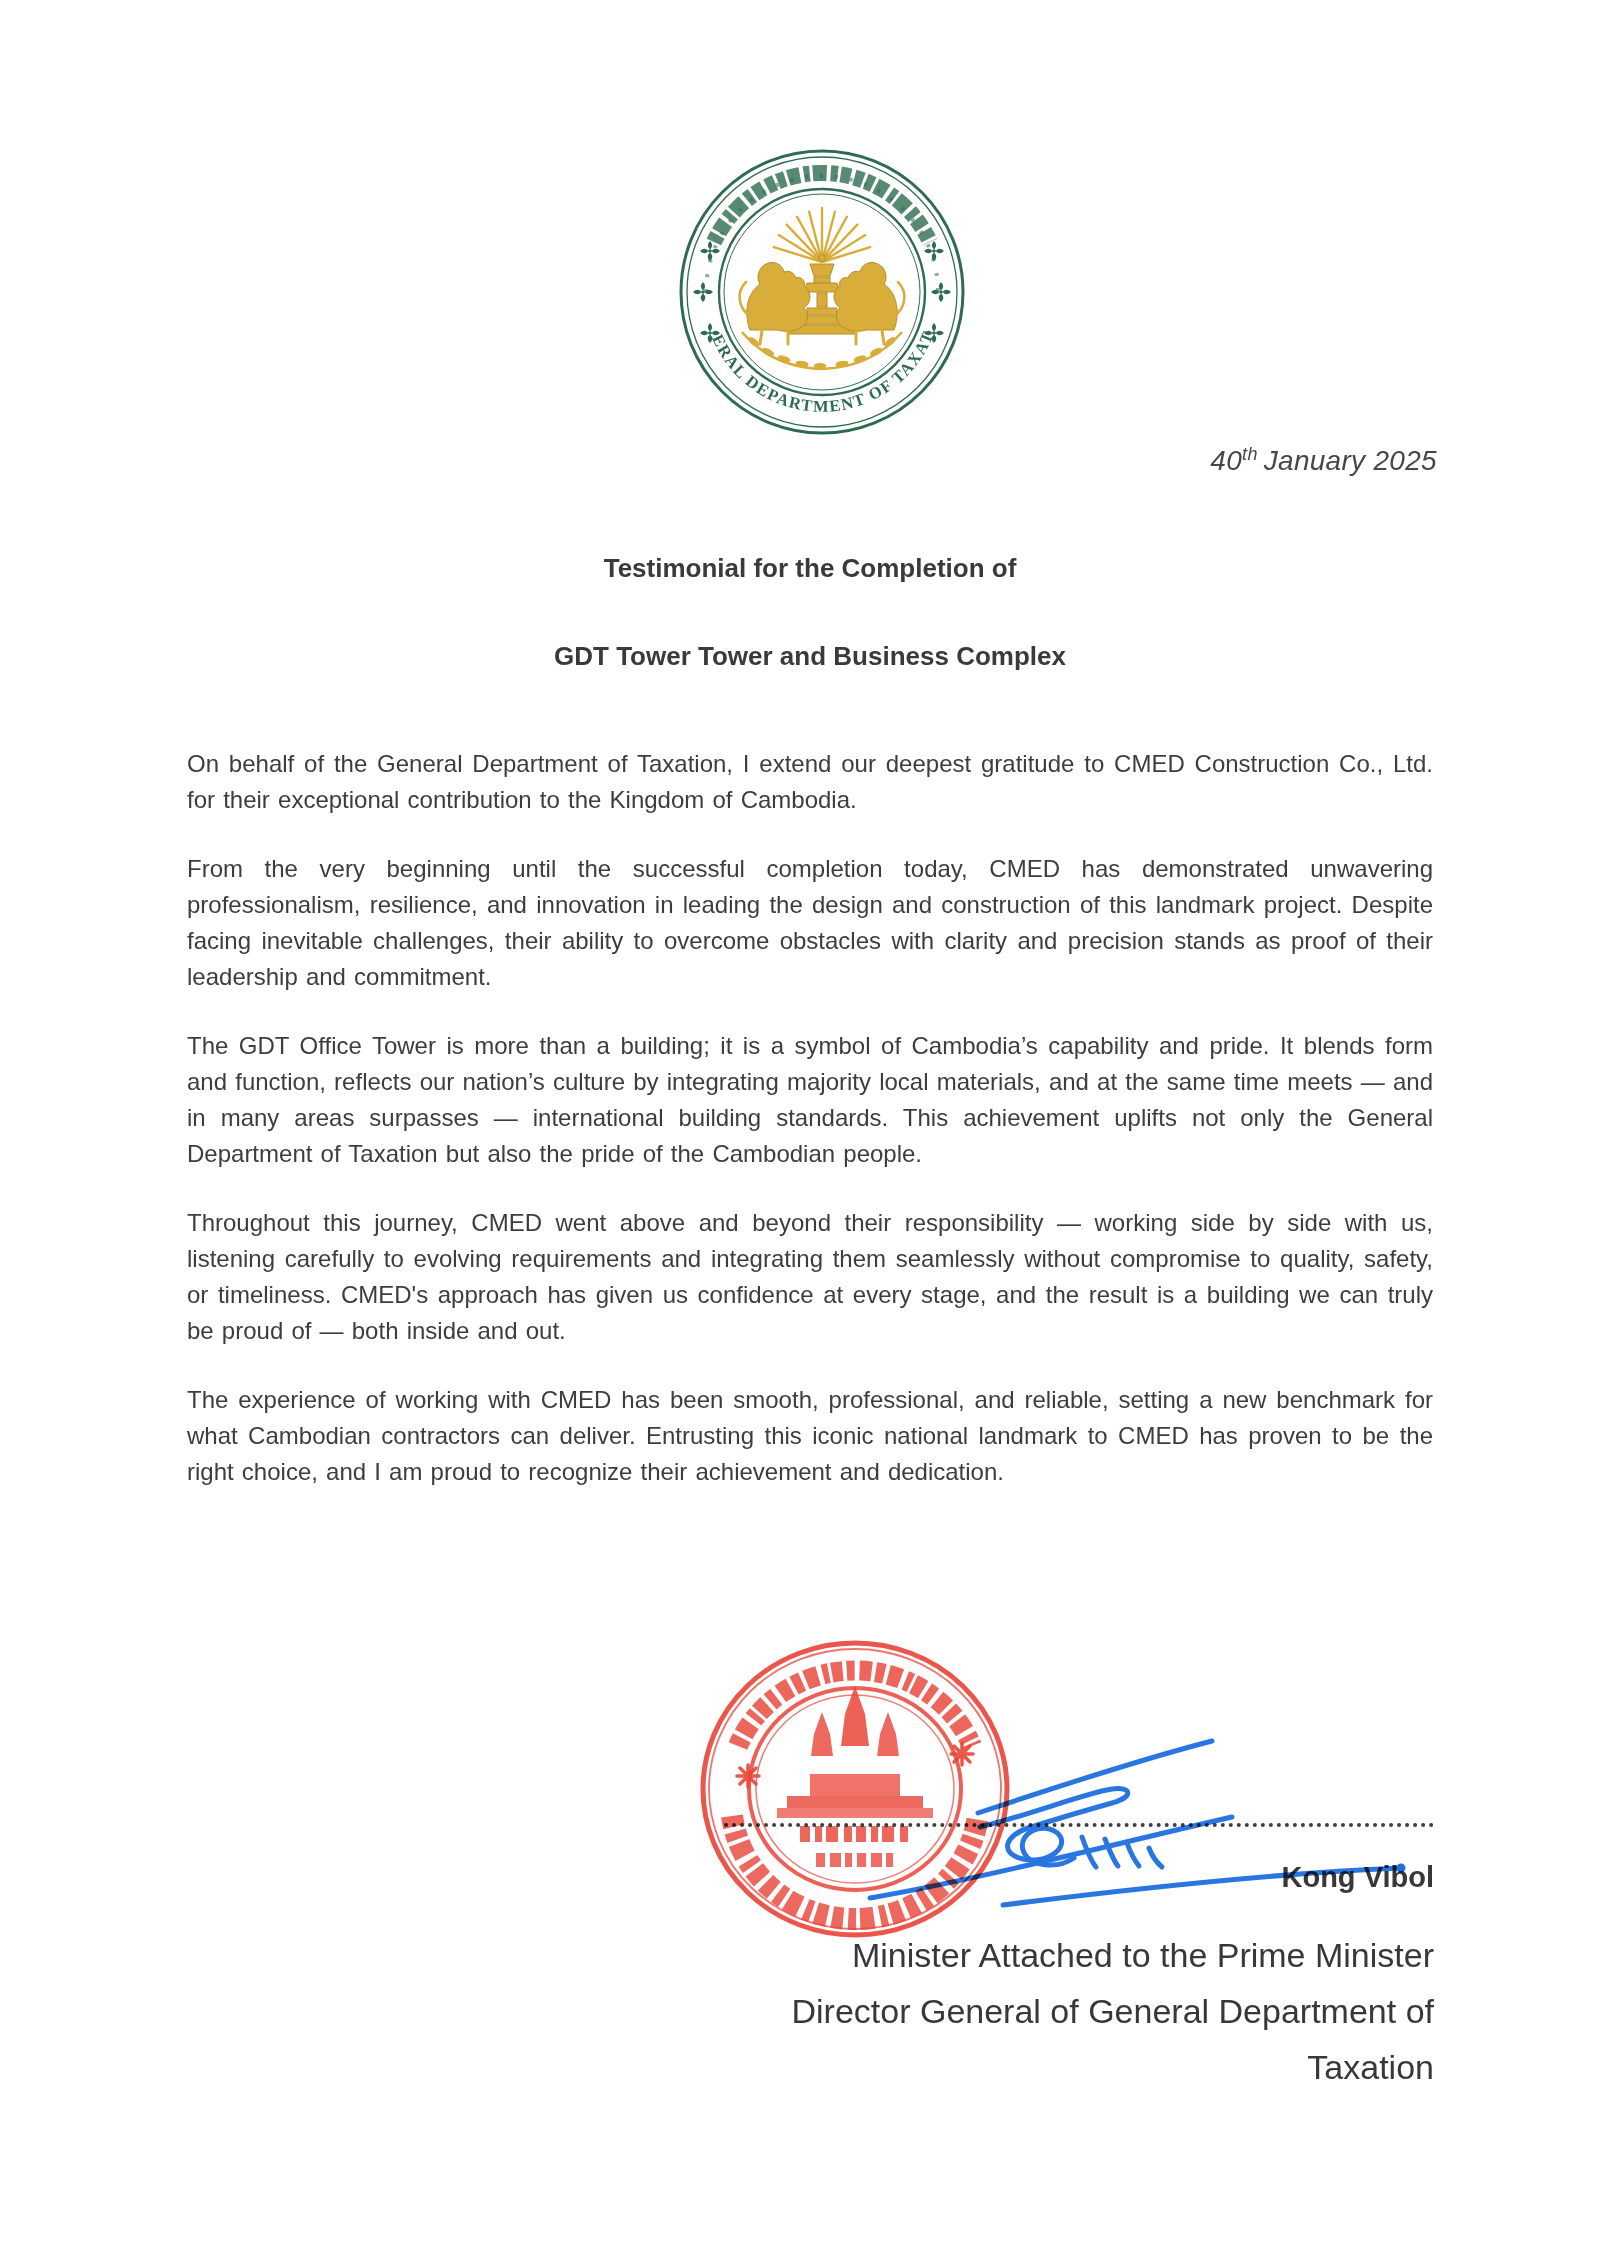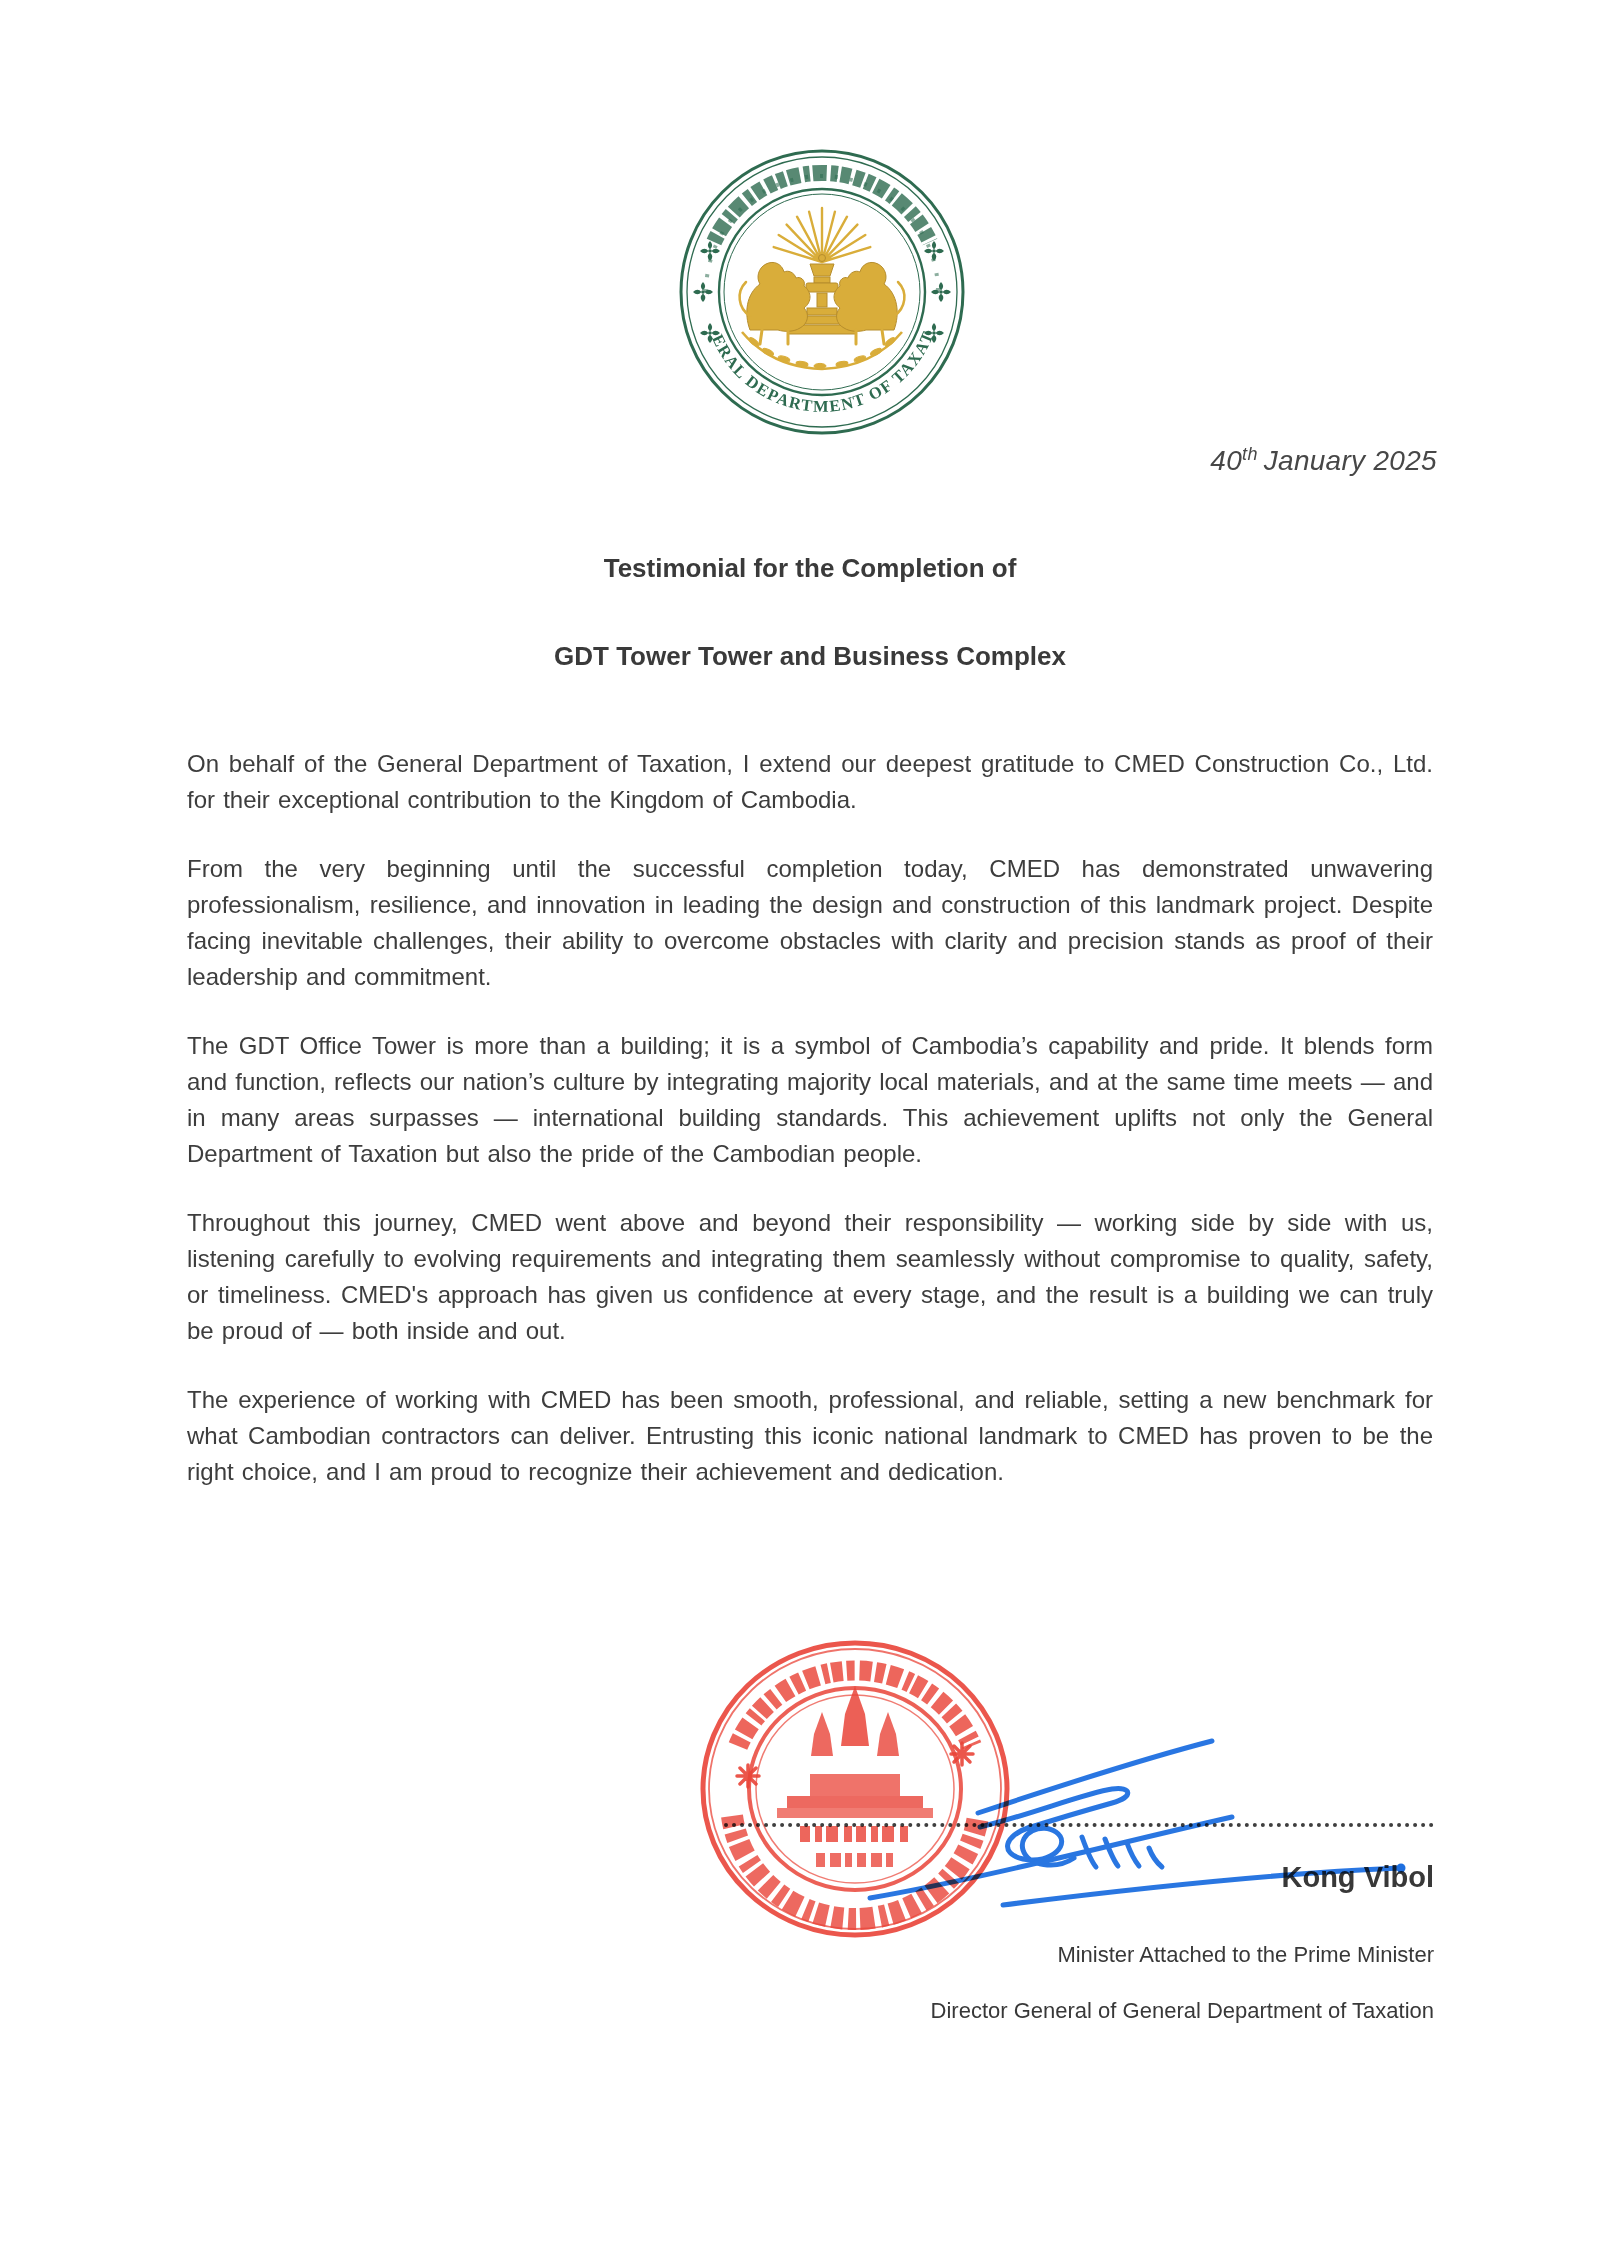--- a/index.html
+++ b/index.html
@@ -37,21 +37,21 @@
          z-index:2;mix-blend-mode:multiply;}
   .signature-ink{position:absolute;left:860px;top:1665px;width:560px;height:250px;
          z-index:3;mix-blend-mode:multiply;}
   
   .sig-block{
     position:absolute;left:724px;top:1823px;width:710px;
     text-align:right;color:#383838;z-index:1;
   }
   .sig-rule{width:100%;height:0;border-bottom:4px dotted #3f3f3f;}
   .sig-name{font-size:29px;font-weight:bold;margin-top:30px;line-height:40px;}
-  .sig-titles{margin-top:30px;font-size:22px;line-height:56px;}
+  .sig-titles{margin-top:30px;font-size:34px;line-height:56px;}
   .seal-ring-text{font-family:"Liberation Serif","DejaVu Serif",serif;}
 </style>
 </head>
 <body>
 
 <div class="page">
 
   <svg class="seal" viewBox="0 0 292 292">
     <defs>
       <g id="flower" fill="#2e6b50">

